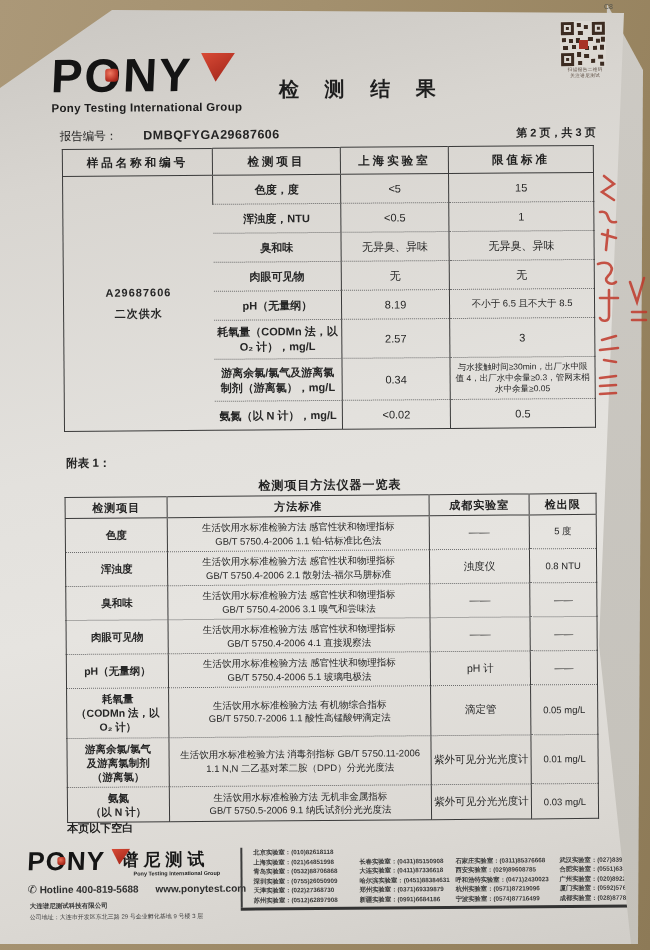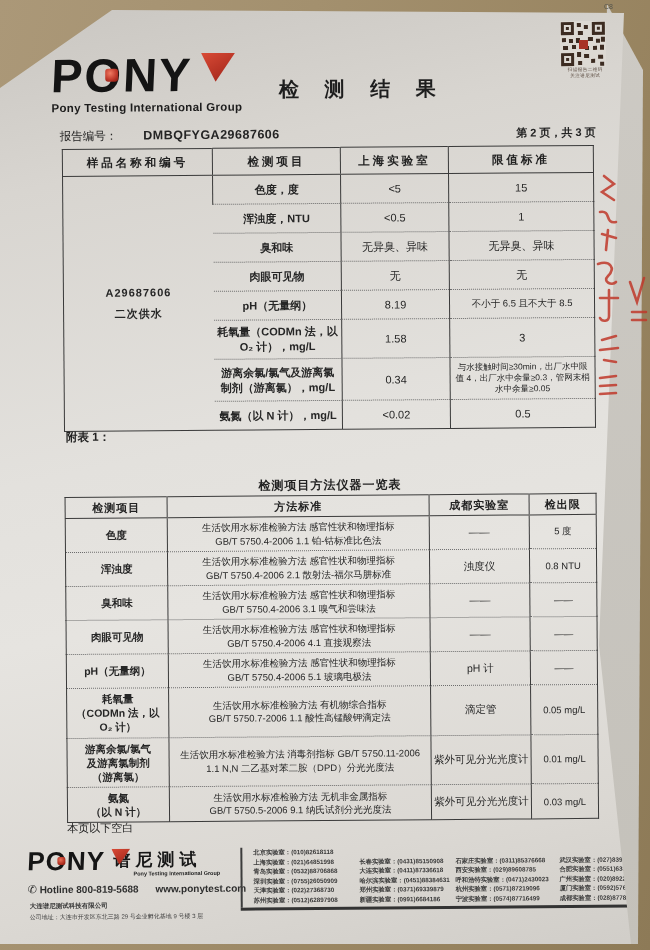--- a/index.html
+++ b/index.html
@@ -50,51 +50,51 @@
     text-align:center; vertical-align:middle; padding:4px 3px; color:#262626; }
   .rtbl tbody tr:first-child td { border-top:none; }
   .rtbl tbody tr { height:29px; }
   .rtbl th:first-child, .rtbl td:first-child { border-left:none; }
   .rtbl .cell-item { font-weight:600; }
   .rtbl .sm { font-size:9.5px; line-height:1.3; }
   .rtbl .xs { font-size:8.5px; line-height:1.3; }
   .sample-cell { font-weight:600; letter-spacing:1px; }
   .sample-cell div + div { margin-top:8px; }
 
-  .appendix-label { position:absolute; left:66px; top:428px; font-size:11.5px; font-weight:700; color:#222; }
+  .appendix-label { position:absolute; left:66px; top:454px; font-size:11.5px; font-weight:700; color:#222; }
   .appendix-title { position:absolute; left:64px; top:477px; width:531px; text-align:center;
     font-size:12px; font-weight:700; letter-spacing:1px; color:#222; }
   .atbl { position:absolute; left:64px; top:495px; width:531px; border:1.5px solid #3a3a3a; }
   .atbl th { border-left:1px solid #3a3a3a; border-bottom:1px solid #3a3a3a; height:21px;
     font-size:11px; font-weight:700; letter-spacing:1px; color:#222; }
   .atbl td { border-left:1px solid #3a3a3a; border-top:1px dotted #6c6c6c;
     text-align:center; vertical-align:middle; padding:3px 2px; color:#262626; }
   .atbl tbody tr:first-child td { border-top:none; }
   .atbl tbody tr { height:34px; }
   .atbl th:first-child, .atbl td:first-child { border-left:none; }
   .atbl .cell-item { font-size:10.5px; font-weight:600; white-space:pre-line; line-height:1.35; }
   .atbl .cell-method { font-size:9.5px; font-weight:500; line-height:1.4; }
   .atbl .cell-instrument { font-size:10.5px; line-height:1.3; }
   .atbl .cell-limit { font-size:9.5px; white-space:nowrap; }
 
-  .end-note { position:absolute; left:64px; top:819px; font-size:11px; font-weight:400; color:#222; }
+  .end-note { position:absolute; left:64px; top:819px; font-size:11px; font-weight:700; color:#222; }
 
   
   .footer { position:absolute; left:16px; top:844px; width:620px; height:80px; color:#2e2e2e; }
   .f-divider { position:absolute; left:221px; top:3px; width:1.5px; height:60px; background:#3c3c3c; }
   .f-rule { position:absolute; left:221px; top:63px; width:404px; height:2.5px; background:#333; }
   .f-logo { position:absolute; left:8px; top:2px; width:210px; }
   .f-logo-row { position:relative; white-space:nowrap; }
   .f-word { font-size:26px; font-weight:900; letter-spacing:1px; color:#151515; display:inline-block;
     transform:skewX(-3deg); line-height:1; position:relative; }
   .f-osq { position:absolute; left:30px; top:9px; width:8px; height:8px; border-radius:2px;
     background:radial-gradient(circle at 40% 35%,#ec7058,#b03021 60%,#7c150d); z-index:5; }
   .f-ytri { position:absolute; left:84px; top:1px; width:19px; height:16px; z-index:5;
     background:linear-gradient(150deg,#d94b36,#9c2117); clip-path:polygon(0 0,100% 0,42% 100%); }
-  .f-cn { display:inline-block; margin-left:4px; font-size:17px; font-weight:800; letter-spacing:5px;
+  .f-cn { display:inline-block; margin-left:12px; font-size:17px; font-weight:800; letter-spacing:5px;
     color:#171717; vertical-align:4px;text-align:right; }
   .f-sub { margin-left:106px; margin-top:-3px; font-size:5.5px; font-weight:700; color:#222; }
   .f-line2 { margin-top:6px; font-size:10px; font-weight:700; white-space:nowrap; }
   .f-phone-icon { font-size:11px; }
   .f-web { margin-left:14px; font-weight:700; }
   .f-company { position:absolute; left:10px; top:56px; width:215px; color:#3b3b3b; }
   .f-company .l1 { font-size:6.5px; font-weight:700; }
   .f-company .l2 { font-size:6px; margin-top:2px; }
 
   .labs { position:absolute; left:234px; top:4px; width:390px; display:grid;
@@ -210,21 +210,21 @@
               <td class="cell-result">无</td>
               <td class="cell-limit">无</td>
             </tr>
             <tr>
               <td class="cell-item">pH（无量纲）</td>
               <td class="cell-result">8.19</td>
               <td class="cell-limit sm">不小于 6.5 且不大于 8.5</td>
             </tr>
             <tr>
               <td class="cell-item">耗氧量（CODMn 法，以 O₂ 计），mg/L</td>
-              <td class="cell-result">1.58</td>
+              <td class="cell-result">2.57</td>
               <td class="cell-limit">3</td>
             </tr>
             <tr>
               <td class="cell-item">游离余氯/氯气及游离氯制剂（游离氯），mg/L</td>
               <td class="cell-result">0.34</td>
               <td class="cell-limit xs">与水接触时间≥30min，出厂水中限值 4，出厂水中余量≥0.3，管网末梢水中余量≥0.05</td>
             </tr>
             <tr>
               <td class="cell-item">氨氮（以 N 计），mg/L</td>
               <td class="cell-result">&lt;0.02</td>
@@ -337,21 +337,21 @@
         <div class="f-logo">
           <div class="f-logo-row">
             <span class="f-word">PONY</span>
             <span class="f-osq"></span>
             <span class="f-ytri"></span>
             <span class="f-cn">谱尼测试</span>
           </div>
           <div class="f-sub">Pony Testing International Group</div>
           <div class="f-line2">
             <span class="f-phone-icon">✆</span>
-            <span>Hotline 800-819-5688</span>
+            <span>Hotline 400-819-5688</span>
             <span class="f-web">www.ponytest.com</span>
           </div>
         </div>
         <div class="f-company">
           <div class="l1">大连谱尼测试科技有限公司</div>
           <div class="l2">公司地址：大连市开发区东北三路 29 号企业孵化基地 9 号楼 3 层</div>
         </div>
         <div class="f-divider"></div>
         <div class="labs" id="labs-grid">
             <div class="lab-cell">北京实验室：(010)82618118</div>

